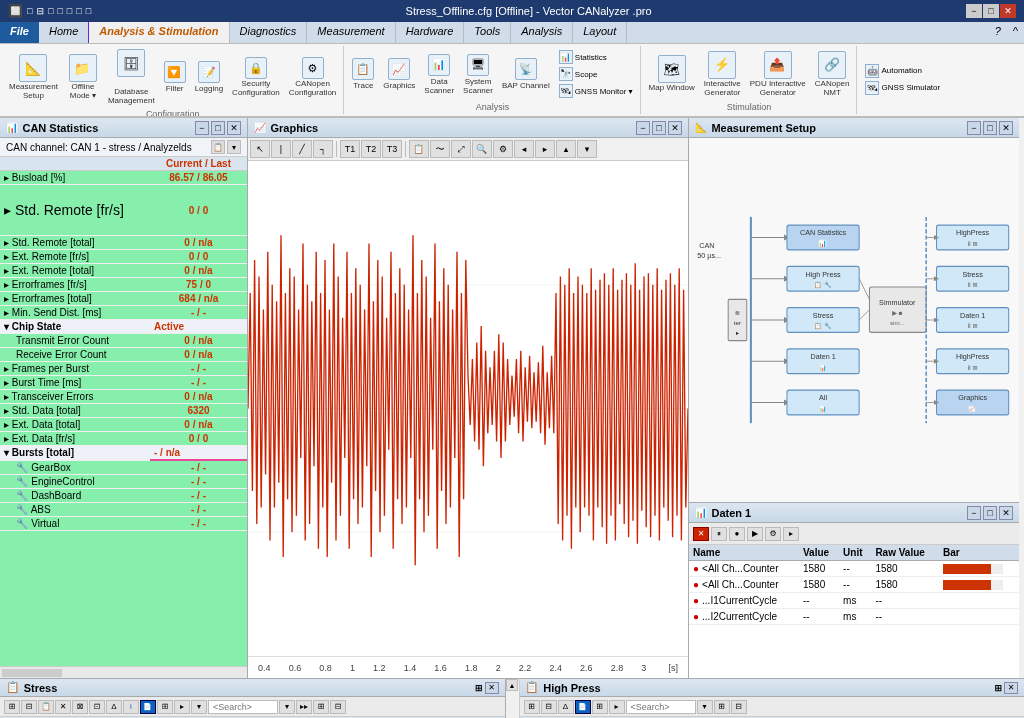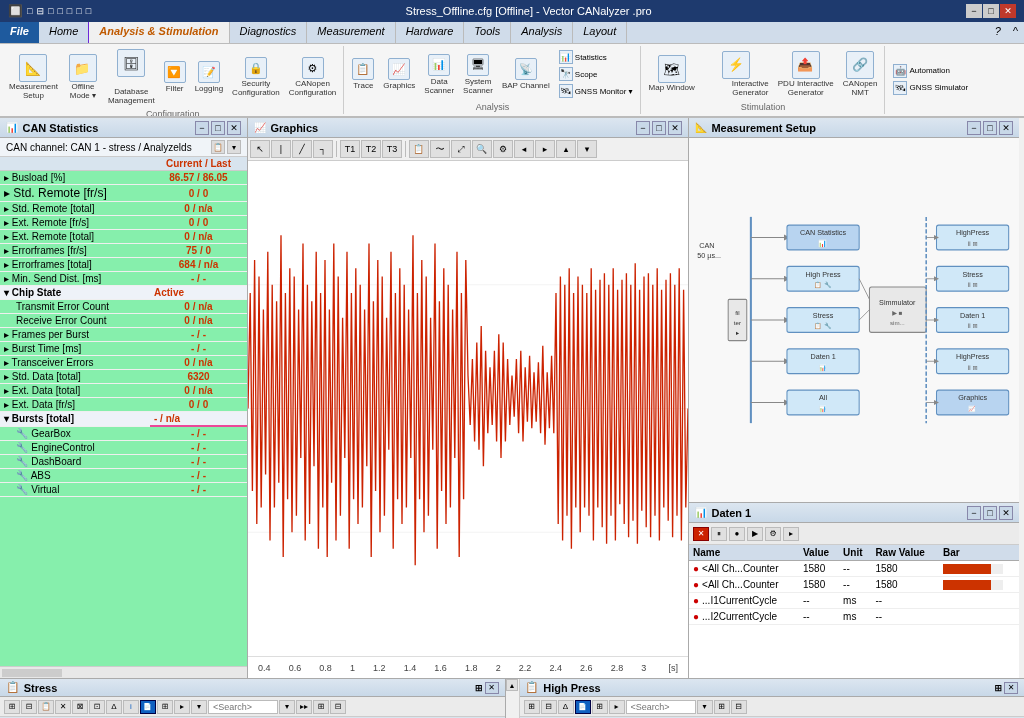--- a/index.html
+++ b/index.html
@@ -155,21 +155,21 @@
   </div>
 
   <div style="display:flex;flex-direction:column;border-right:1px solid #ccc;padding:2px 4px;">
     <div style="display:flex;gap:3px;flex:1;align-items:center;">
       <div style="display:flex;flex-direction:column;align-items:center;cursor:pointer;padding:1px 3px;min-width:38px;">
         <div style="width:28px;height:28px;background:#e8f0f8;border:1px solid #90b0d0;border-radius:2px;display:flex;align-items:center;justify-content:center;font-size:13px;">🗺</div>
         <div style="font-size:8px;text-align:center;color:#333;margin-top:1px;line-height:1.1;">Map Window</div>
       </div>
       <div style="display:flex;flex-direction:column;align-items:center;cursor:pointer;padding:1px 3px;min-width:38px;">
         <div style="width:28px;height:28px;background:#e8f0f8;border:1px solid #90b0d0;border-radius:2px;display:flex;align-items:center;justify-content:center;font-size:13px;">⚡</div>
-        <div style="font-size:8px;text-align:center;color:#333;margin-top:1px;line-height:1.1;margin-left:28px;">Interactive<br>Generator</div>
+        <div style="font-size:8px;text-align:center;color:#333;margin-top:1px;line-height:1.1;">Interactive<br>Generator</div>
       </div>
       <div style="display:flex;flex-direction:column;align-items:center;cursor:pointer;padding:1px 3px;min-width:38px;">
         <div style="width:28px;height:28px;background:#e8f0f8;border:1px solid #90b0d0;border-radius:2px;display:flex;align-items:center;justify-content:center;font-size:13px;">📤</div>
         <div style="font-size:8px;text-align:center;color:#333;margin-top:1px;line-height:1.1;">PDU Interactive<br>Generator</div>
       </div>
       <div style="display:flex;flex-direction:column;align-items:center;cursor:pointer;padding:1px 3px;min-width:38px;">
         <div style="width:28px;height:28px;background:#e8f0f8;border:1px solid #90b0d0;border-radius:2px;display:flex;align-items:center;justify-content:center;font-size:13px;">🔗</div>
         <div style="font-size:8px;text-align:center;color:#333;margin-top:1px;line-height:1.1;">CANopen<br>NMT</div>
       </div>
     </div>
@@ -221,21 +221,21 @@
             <td style="padding:1px 4px;font-size:10px;font-weight:bold;border-bottom:1px solid #ccc;width:150px;"></td>
             <td style="padding:1px 4px;font-size:10px;font-weight:bold;border-bottom:1px solid #ccc;text-align:center;">Current / Last</td>
           </tr>
         </thead>
         <tbody>
           <tr>
             <td style="padding:1px 4px;font-size:10px;border-bottom:1px solid #efefef;">▸ Busload [%]</td>
             <td style="padding:1px 4px;font-size:10px;color:#cc3300;font-weight:bold;border-bottom:1px solid #efefef;text-align:center;">86.57 / 86.05</td>
           </tr>
           <tr>
-            <td style="padding:1px 4px;font-size:12px;border-bottom:1px solid #efefef;">▸ Std. Remote [fr/s]</td>
+            <td style="padding:17px 4px;font-size:14px;border-bottom:1px solid #efefef;">▸ Std. Remote [fr/s]</td>
             <td style="padding:1px 4px;font-size:10px;border-bottom:1px solid #efefef;text-align:center;">0 / 0</td>
           </tr>
           <tr>
             <td style="padding:1px 4px;font-size:10px;border-bottom:1px solid #efefef;">▸ Std. Remote [total]</td>
             <td style="padding:1px 4px;font-size:10px;border-bottom:1px solid #efefef;text-align:center;">0 / n/a</td>
           </tr>
           <tr>
             <td style="padding:1px 4px;font-size:10px;border-bottom:1px solid #efefef;">▸ Ext. Remote [fr/s]</td>
             <td style="padding:1px 4px;font-size:10px;border-bottom:1px solid #efefef;text-align:center;">0 / 0</td>
           </tr>

